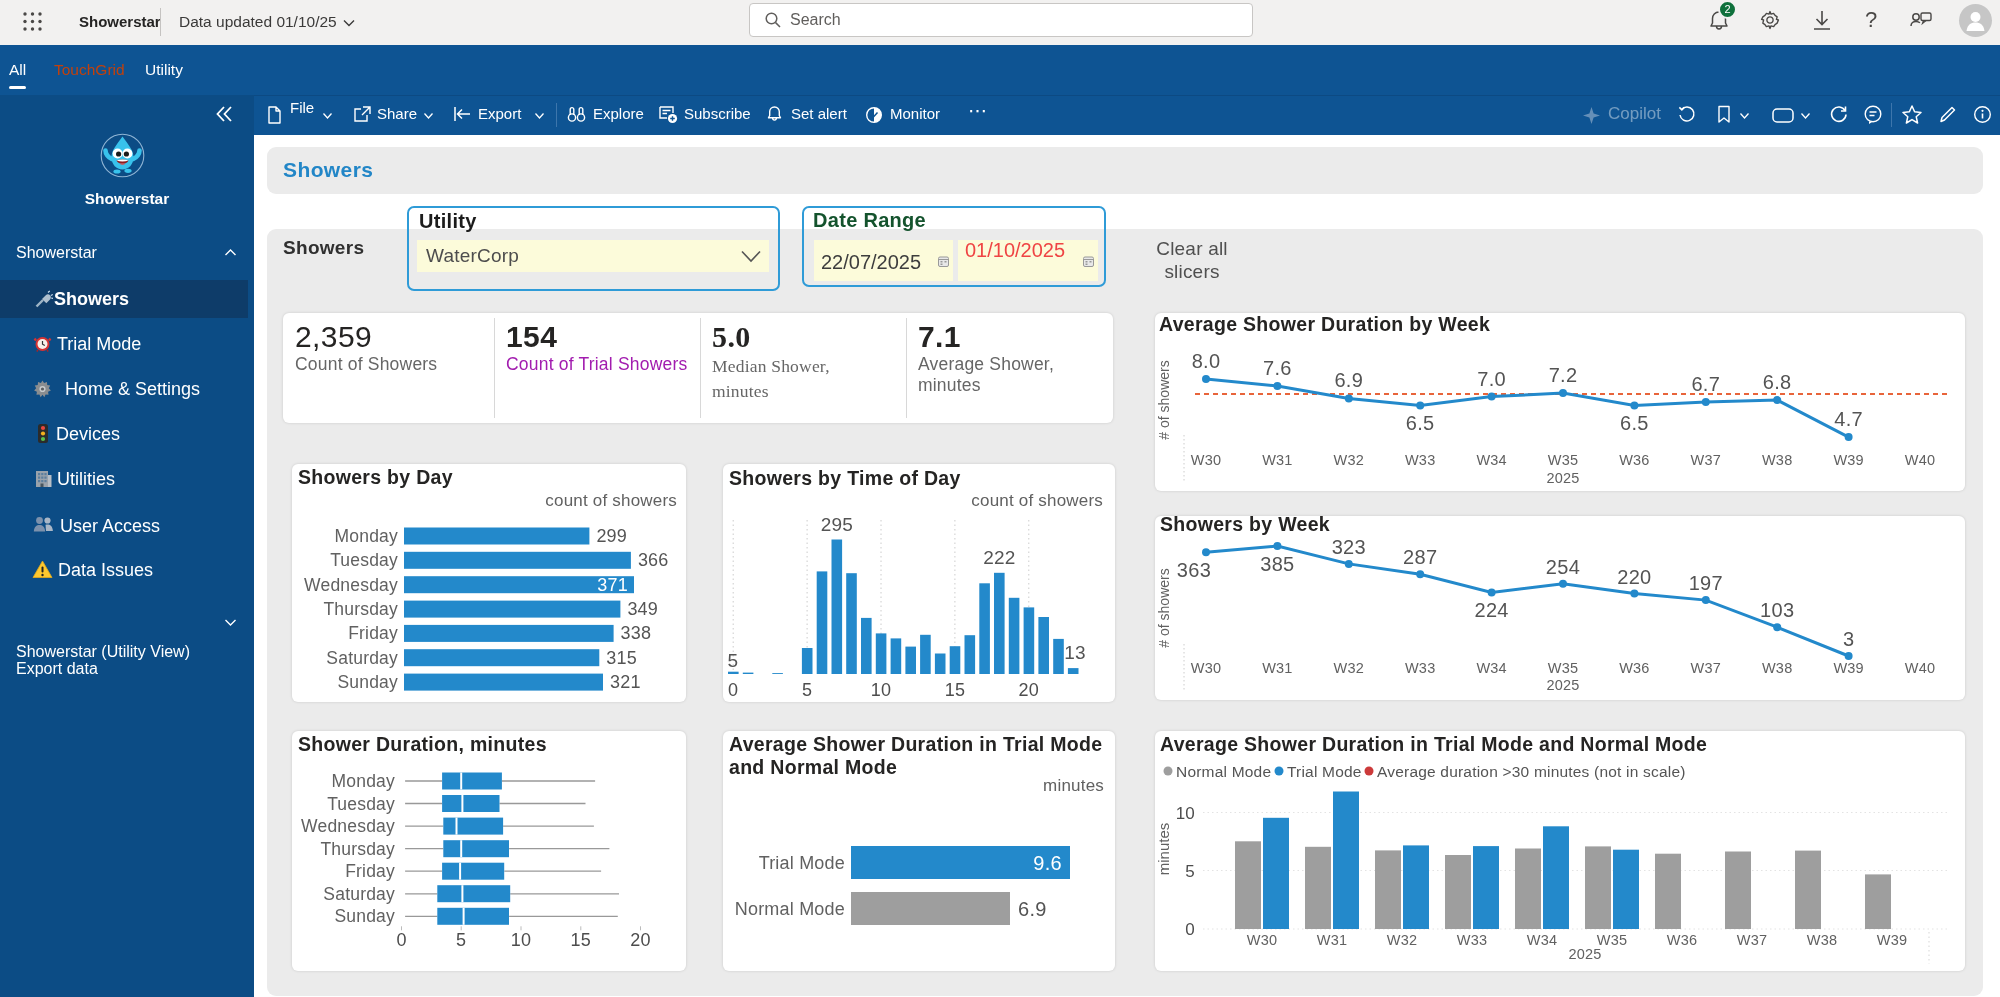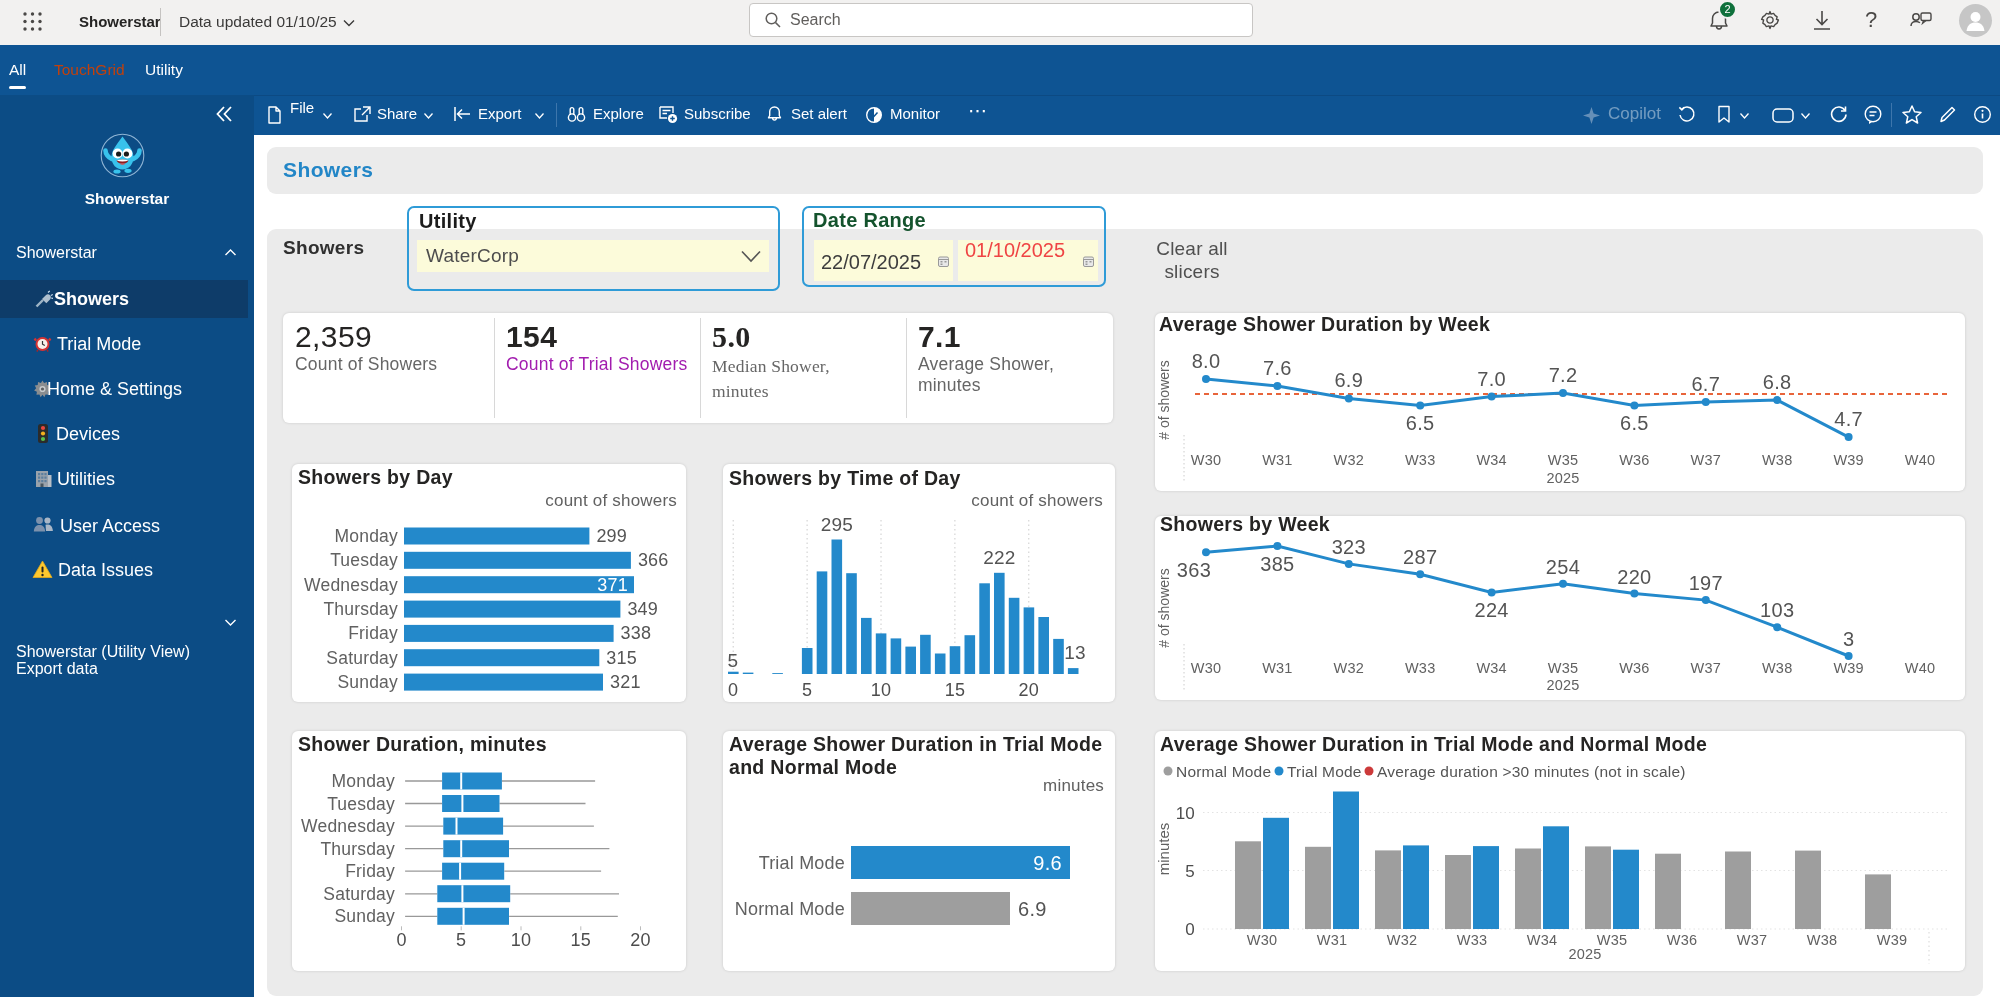--- a/index.html
+++ b/index.html
@@ -207,21 +207,21 @@
       <path d="M9.5 7 L9.5 10.2 L11.8 11.5" stroke="#333" stroke-width="1.2" fill="none"></path>
       <path d="M3 4.5 L1.5 6.5 M16 4.5 L17.5 6.5" stroke="#d63333" stroke-width="2.2"></path>
       <path d="M5 16 L3.8 17.5 M14 16 L15.2 17.5" stroke="#a2262a" stroke-width="1.6"></path>
     </svg>
  <div class="abs" style="left:57px; top:334px;">Trial Mode</div>
  <svg class="abs" style="left:33px; top:379px;" width="19" height="19" viewBox="0 0 19 19">
       <path d="M9.5 1.5 L11.2 4.2 L14.3 3.2 L14.6 6.5 L17.8 7 L16.3 9.9 L18.5 12.3 L15.5 13.7 L16 17 L12.8 16.6 L11.5 19.6 L9.5 17 L7.5 19.6 L6.2 16.6 L3 17 L3.5 13.7 L0.5 12.3 L2.7 9.9 L1.2 7 L4.4 6.5 L4.7 3.2 L7.8 4.2 Z" fill="#8a8d90" transform="scale(0.93) translate(0.7,0)"></path>
       <circle cx="9.5" cy="10" r="3.1" fill="#c8cacc"></circle>
       <circle cx="9.5" cy="10" r="1.6" fill="#5c5f62"></circle>
     </svg>
- <div class="abs" style="left:47px; top:379px;">Home &amp; Settings</div>
+ <div class="abs" style="left:65px; top:379px;">Home &amp; Settings</div>
  <svg class="abs" style="left:37px; top:423px;" width="12" height="21" viewBox="0 0 12 21">
       <rect x="1" y="1" width="10" height="19" rx="2.5" fill="#2b2b2b"></rect>
       <circle cx="6" cy="5" r="2.1" fill="#e8473f"></circle>
       <circle cx="6" cy="10.5" r="2.1" fill="#f2b01e"></circle>
       <circle cx="6" cy="16" r="2.1" fill="#58c14d"></circle>
     </svg>
  <div class="abs" style="left:56px; top:424px;">Devices</div>
  <svg class="abs" style="left:34px; top:469px;" width="19" height="19" viewBox="0 0 19 19">
       <rect x="2" y="2" width="12" height="16" fill="#9aa2ab"></rect>
       <rect x="14" y="6" width="3.5" height="12" fill="#b7bec6"></rect>

